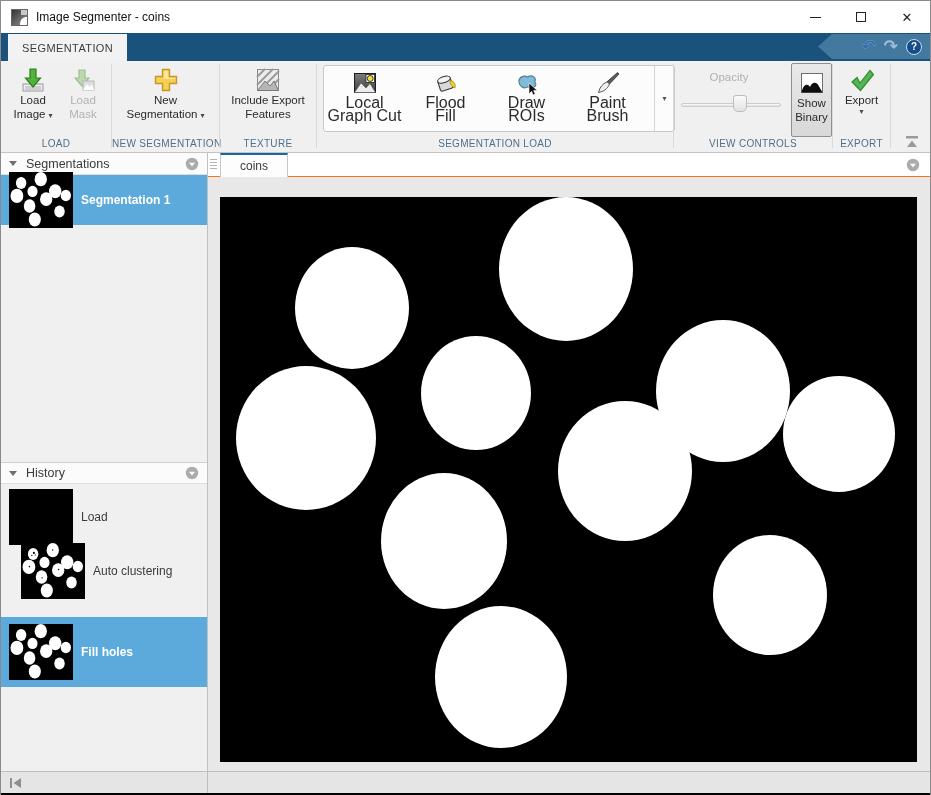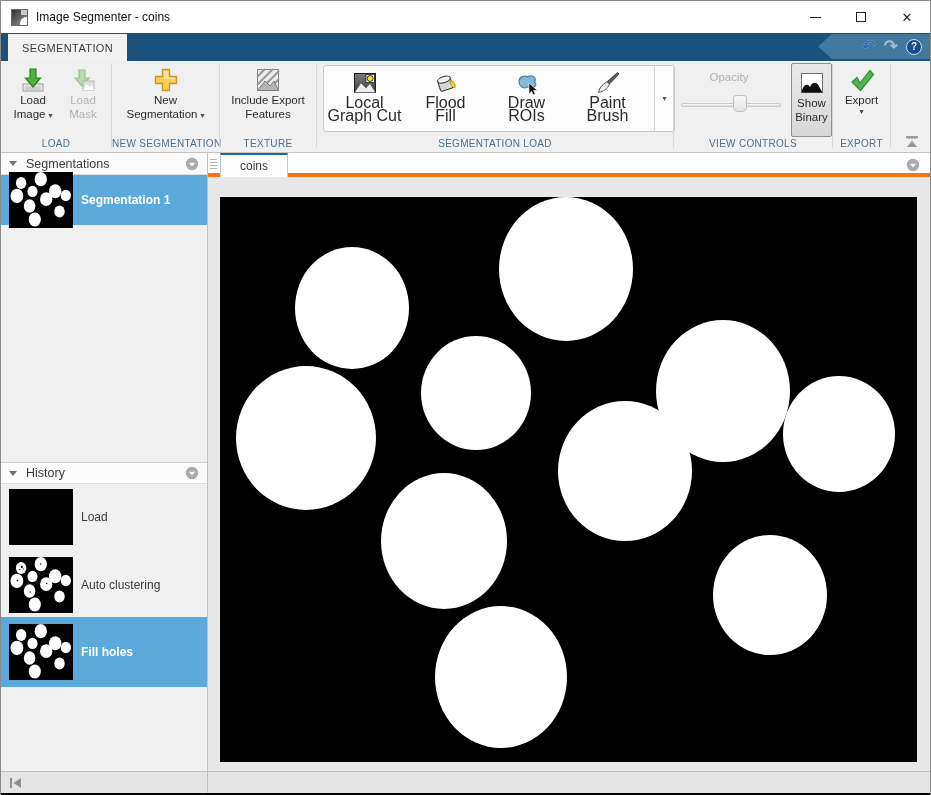--- a/index.html
+++ b/index.html
@@ -69,21 +69,21 @@
   .ph-tri { width:0; height:0; border-left:4px solid transparent; border-right:4px solid transparent; border-top:5px solid #6f6f6f; margin:0 9px 0 8px; }
   .ph-title { flex:1; }
   .ph-menu { width:14px; height:14px; margin-right:8px; }
   .panel-item { position:absolute; left:0; width:100%; display:flex; align-items:center; }
   .panel-item .thumb { margin-left:8px; width:64px; height:56px; flex:0 0 auto; }
   .panel-item .item-label { margin-left:8px; font-size:12px; color:#3b3b3b; }
   .panel-item.selected { background:#5ca9dc; }
   .panel-item.selected .item-label { color:#fff; font-weight:bold; }
 
   .doc-area { position:relative; flex:1; height:100%; background:#e8e8e8; }
-  .tabbar { position:absolute; left:0; top:0; width:100%; height:24px; background:#fff; border-bottom:4px solid #f97316; }
+  .tabbar { position:absolute; left:0; top:0; width:100%; height:24px; background:#fff; border-bottom:1px solid #f97316; }
   .grip { position:absolute; left:2px; top:4px; width:8px; height:16px; display:flex; flex-direction:column; gap:2px; padding-top:2px; }
   .grip i { display:block; width:7px; height:1px; background:#b3b3b3; }
   .doc-tab { position:absolute; left:12px; top:0; width:68px; height:24px; background:#fdfdfd; border-left:1px solid #c8c8c8; border-right:1px solid #c8c8c8;
     border-top:2px solid #1767a0; display:flex; align-items:center; justify-content:center; font-size:12px; color:#3c3c3c; }
   .tab-menu { position:absolute; right:10px; top:5px; width:14px; height:14px; }
   .canvas-img { position:absolute; left:12px; top:44px; width:697px; height:565px; display:block; background:#000; }
 
   
   .statusbar { position:absolute; left:0; top:770px; width:100%; height:22px; background:#e5e5e5; border-top:1px solid #bebebe; display:flex; }
   .status-left { width:207px; height:100%; border-right:1px solid #bebebe; display:flex; align-items:center; }
@@ -314,21 +314,21 @@
             <polygon points="4,5.8 10,5.8 7,9.4" fill="#fff"></polygon>
         </svg>
       </div>
 
       <div class="panel-item" style="top:333px;height:62px;">
         <svg class="thumb coins-thumb" viewBox="0 0 697 565" preserveAspectRatio="none">
             <rect width="697" height="565" fill="#000000"></rect>
           </svg>
         <span class="item-label">Load</span>
       </div>
-      <div class="panel-item" style="top:401px;height:62px;">
+      <div class="panel-item" style="top:387px;height:62px;padding-left:12px;">
         <svg class="thumb coins-thumb" viewBox="0 0 697 565" preserveAspectRatio="none">
             <rect width="697" height="565" fill="#000000"></rect>
             <ellipse cx="346" cy="72" rx="67" ry="72" fill="#ffffff"></ellipse>
             <ellipse cx="132" cy="111" rx="57" ry="61" fill="#ffffff"></ellipse>
             <ellipse cx="256" cy="196" rx="55" ry="57" fill="#ffffff"></ellipse>
             <ellipse cx="503" cy="194" rx="67" ry="71" fill="#ffffff"></ellipse>
             <ellipse cx="86" cy="241" rx="70" ry="72" fill="#ffffff"></ellipse>
             <ellipse cx="619" cy="237" rx="56" ry="58" fill="#ffffff"></ellipse>
             <ellipse cx="405" cy="274" rx="67" ry="70" fill="#ffffff"></ellipse>
             <ellipse cx="224" cy="344" rx="63" ry="68" fill="#ffffff"></ellipse>

